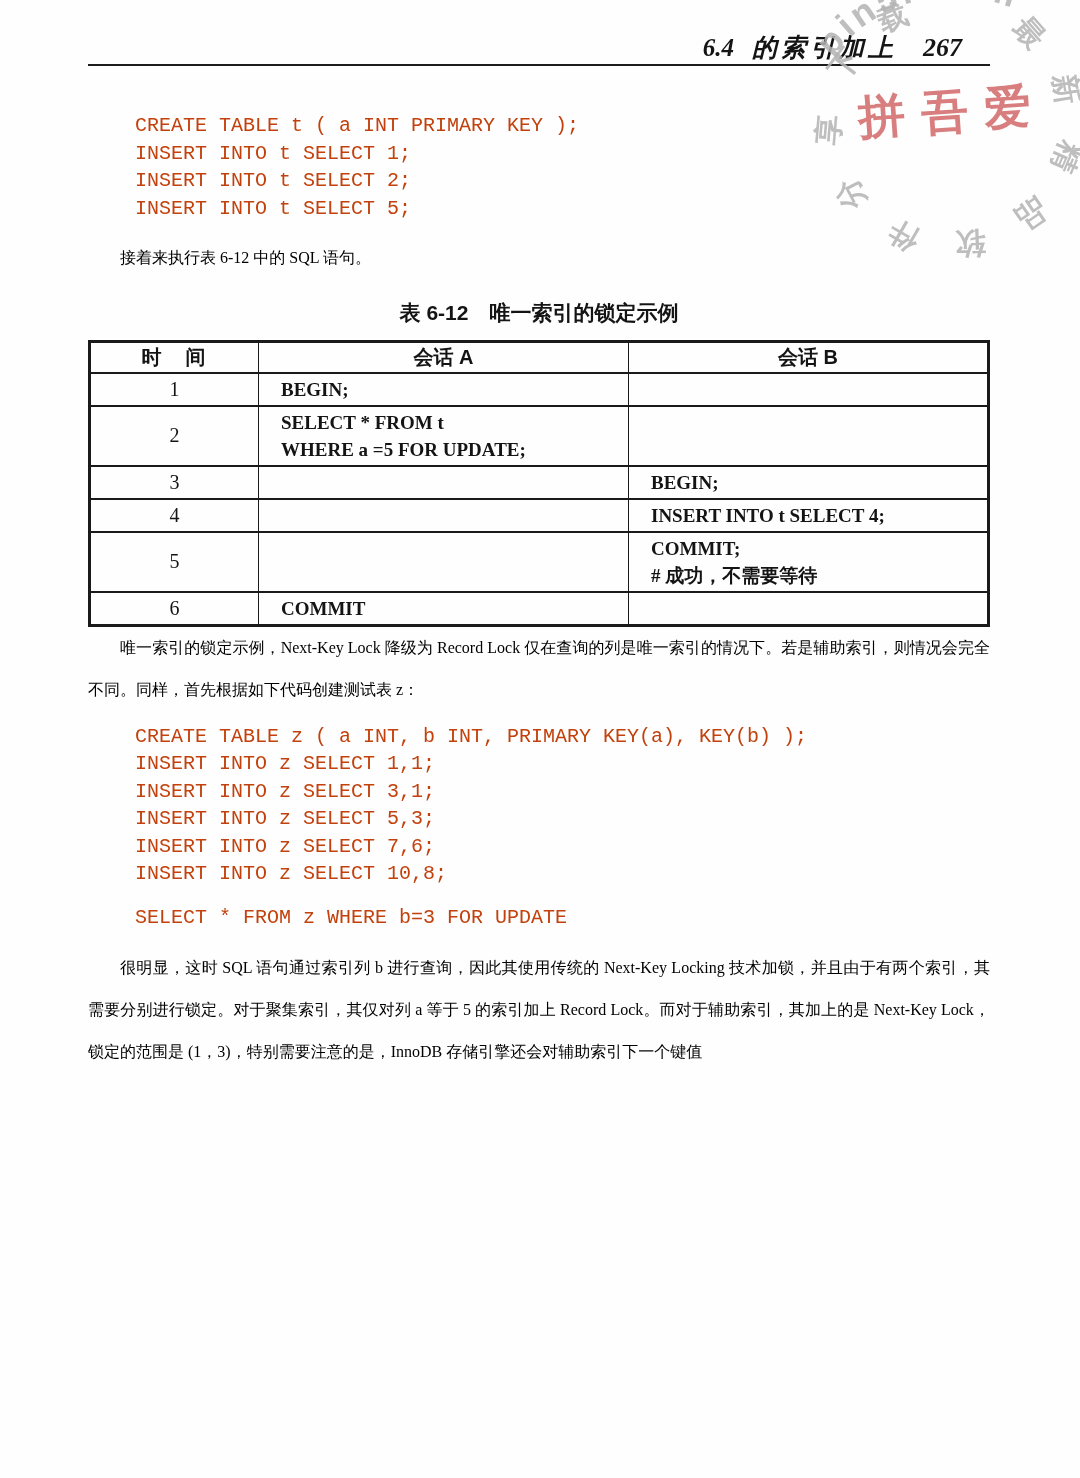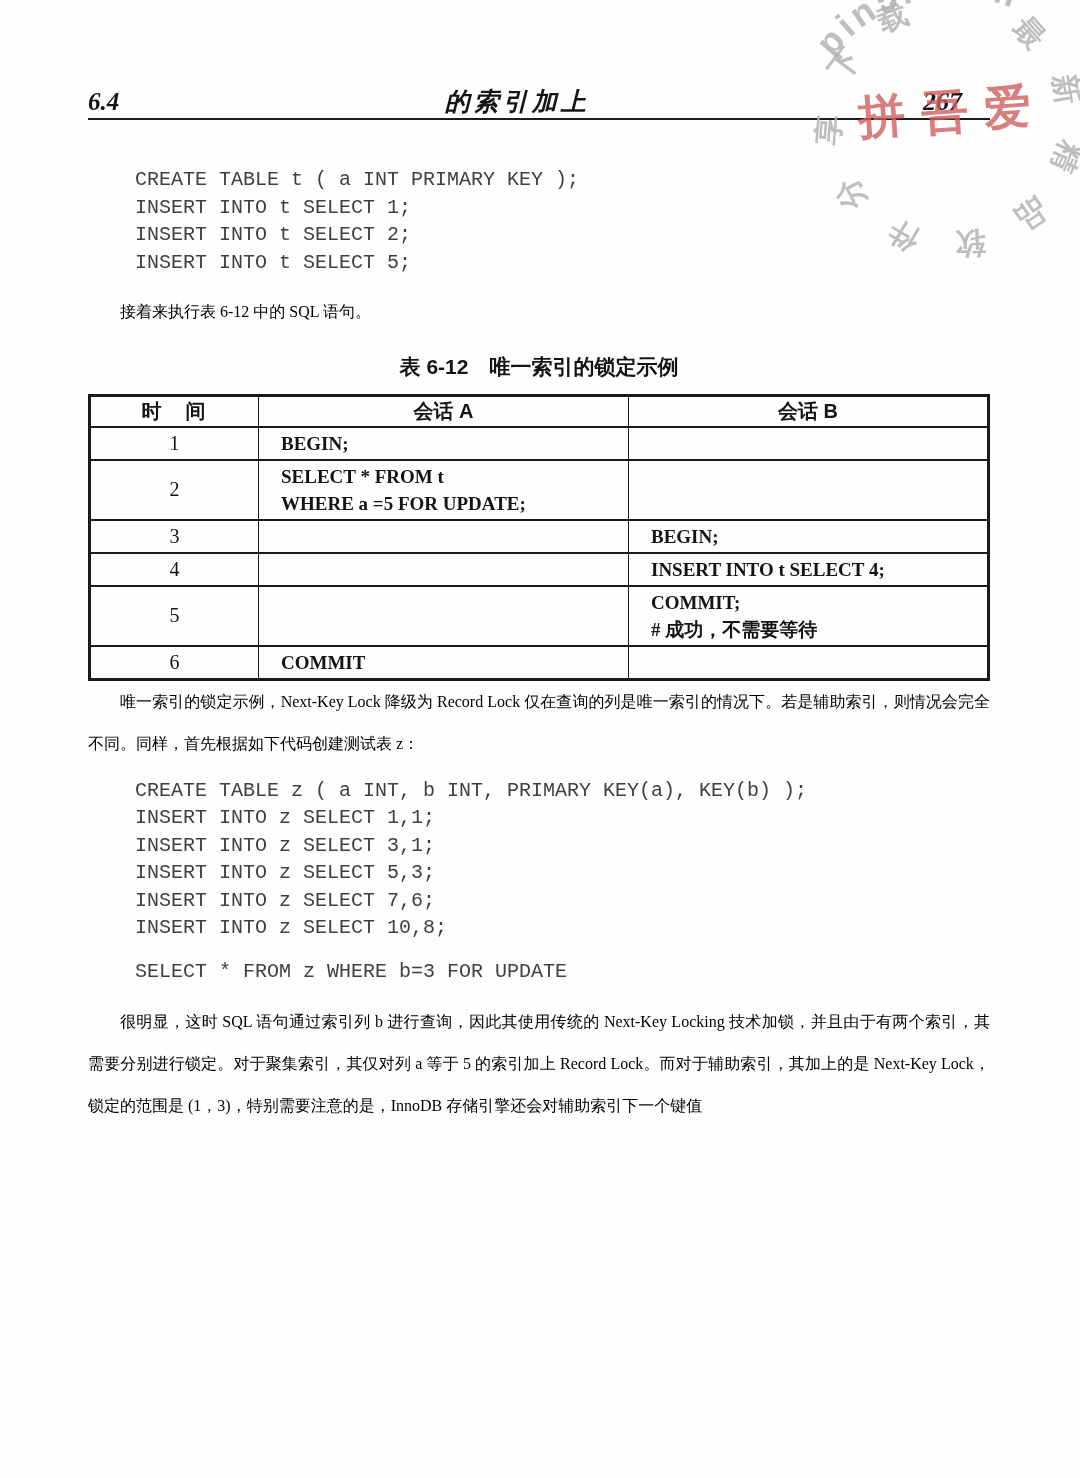--- a/index.html
+++ b/index.html
@@ -5,32 +5,32 @@
   * { margin:0; padding:0; box-sizing:border-box; }
   html,body { background:#e8e8e8; }
   .page {
     position:relative; width:1080px; height:1478px; margin:0 auto;
     background:#fefefe; color:#141414; overflow:hidden;
     font-family:"Liberation Serif","DejaVu Serif",serif;
     padding:0 90px 0 88px;
   }
   
   .header {
-    padding-top:86px; border-bottom:2px solid #1c1c1c;
-    display:flex; justify-content:space-between; align-items:baseline;
+    padding-top:32px; border-bottom:2px solid #1c1c1c;
+    display:flex; justify-content:flex-end; align-items:baseline;
     font-style:italic; font-weight:bold; font-size:25px; line-height:32px;
   }
   .header .sec   { margin-right:18px; }
   .header .title { letter-spacing:4px; }
   .header .pnum  { margin-left:26px; margin-right:28px; font-size:26px; }
   
   .code {
     font-family:"Liberation Mono","DejaVu Sans Mono",monospace;
     font-size:20px; line-height:27.5px; white-space:pre;
-    margin-left:47px; color:#404040;
+    margin-left:47px; color:#c2410c;
   }
   .code1 { margin-top:46px; }
   .code2 { margin-top:12px; }
   .code3 { margin-top:16px; }
   
   .para {
     font-size:16px; line-height:42px; text-align:justify;
     text-indent:2em; color:#000000;
   }
   .p-intro   { margin-top:14px; line-height:44px; }

